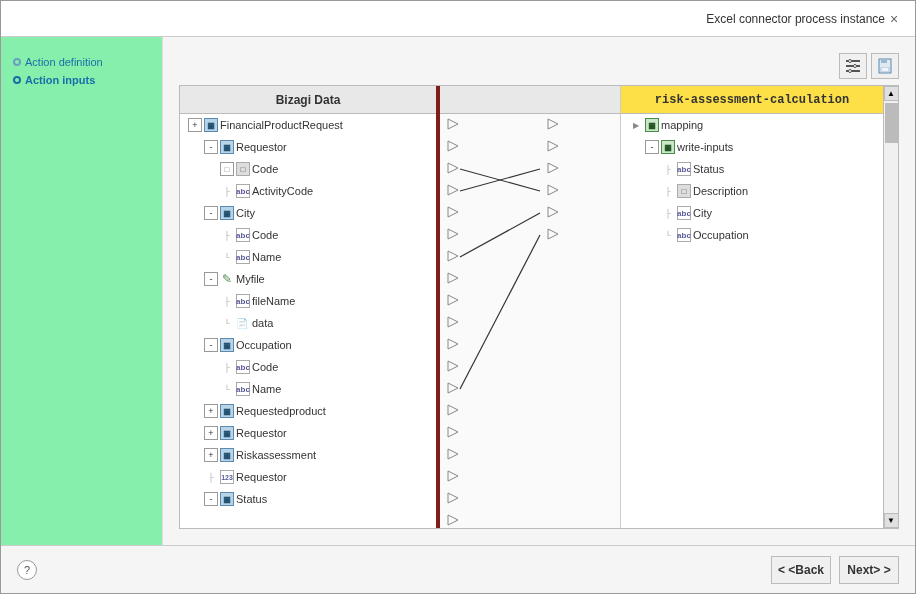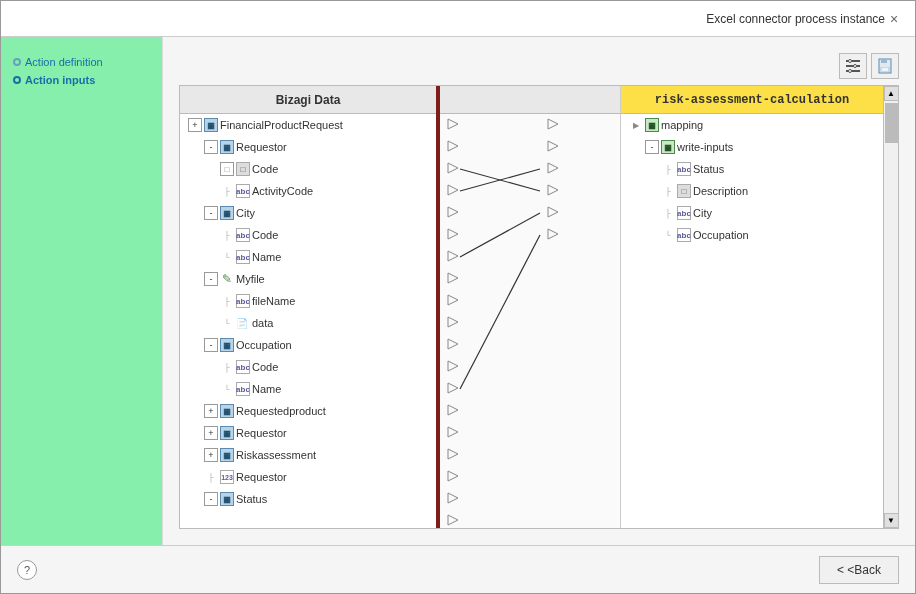--- a/index.html
+++ b/index.html
@@ -215,30 +215,31 @@
       display: flex;
       align-items: center;
       justify-content: center;
       color: #555;
     }
     .footer-right {
       display: flex;
       gap: 8px;
     }
     .nav-btn {
-      width: 80px;
+      width: 60px;
       height: 28px;
       border: 1px solid #bbb;
       background: #f0f0f0;
       cursor: pointer;
       font-size: 12px;
       color: #333;
       display: flex;
       align-items: center;
       justify-content: center;
+      font-weight: bold;
     }
     .rhs-header {
       background: #fde047;
       border-bottom: 1px solid #bbb;
       padding: 5px 8px;
       font-size: 12px;
       font-weight: bold;
       color: #333;
       text-align: center;
       height: 28px;
@@ -574,15 +575,16 @@
       </div>
     </div>
   </div>
 
   <div class="footer">
     <div class="footer-left">
       <button class="help-btn">?</button>
     </div>
     <div class="footer-right">
       <button class="nav-btn">&lt; &lt;Back</button>
+      <button class="nav-btn">Next&gt; &gt;</button>
     </div>
   </div>
 </div>
 
 </body></html>

